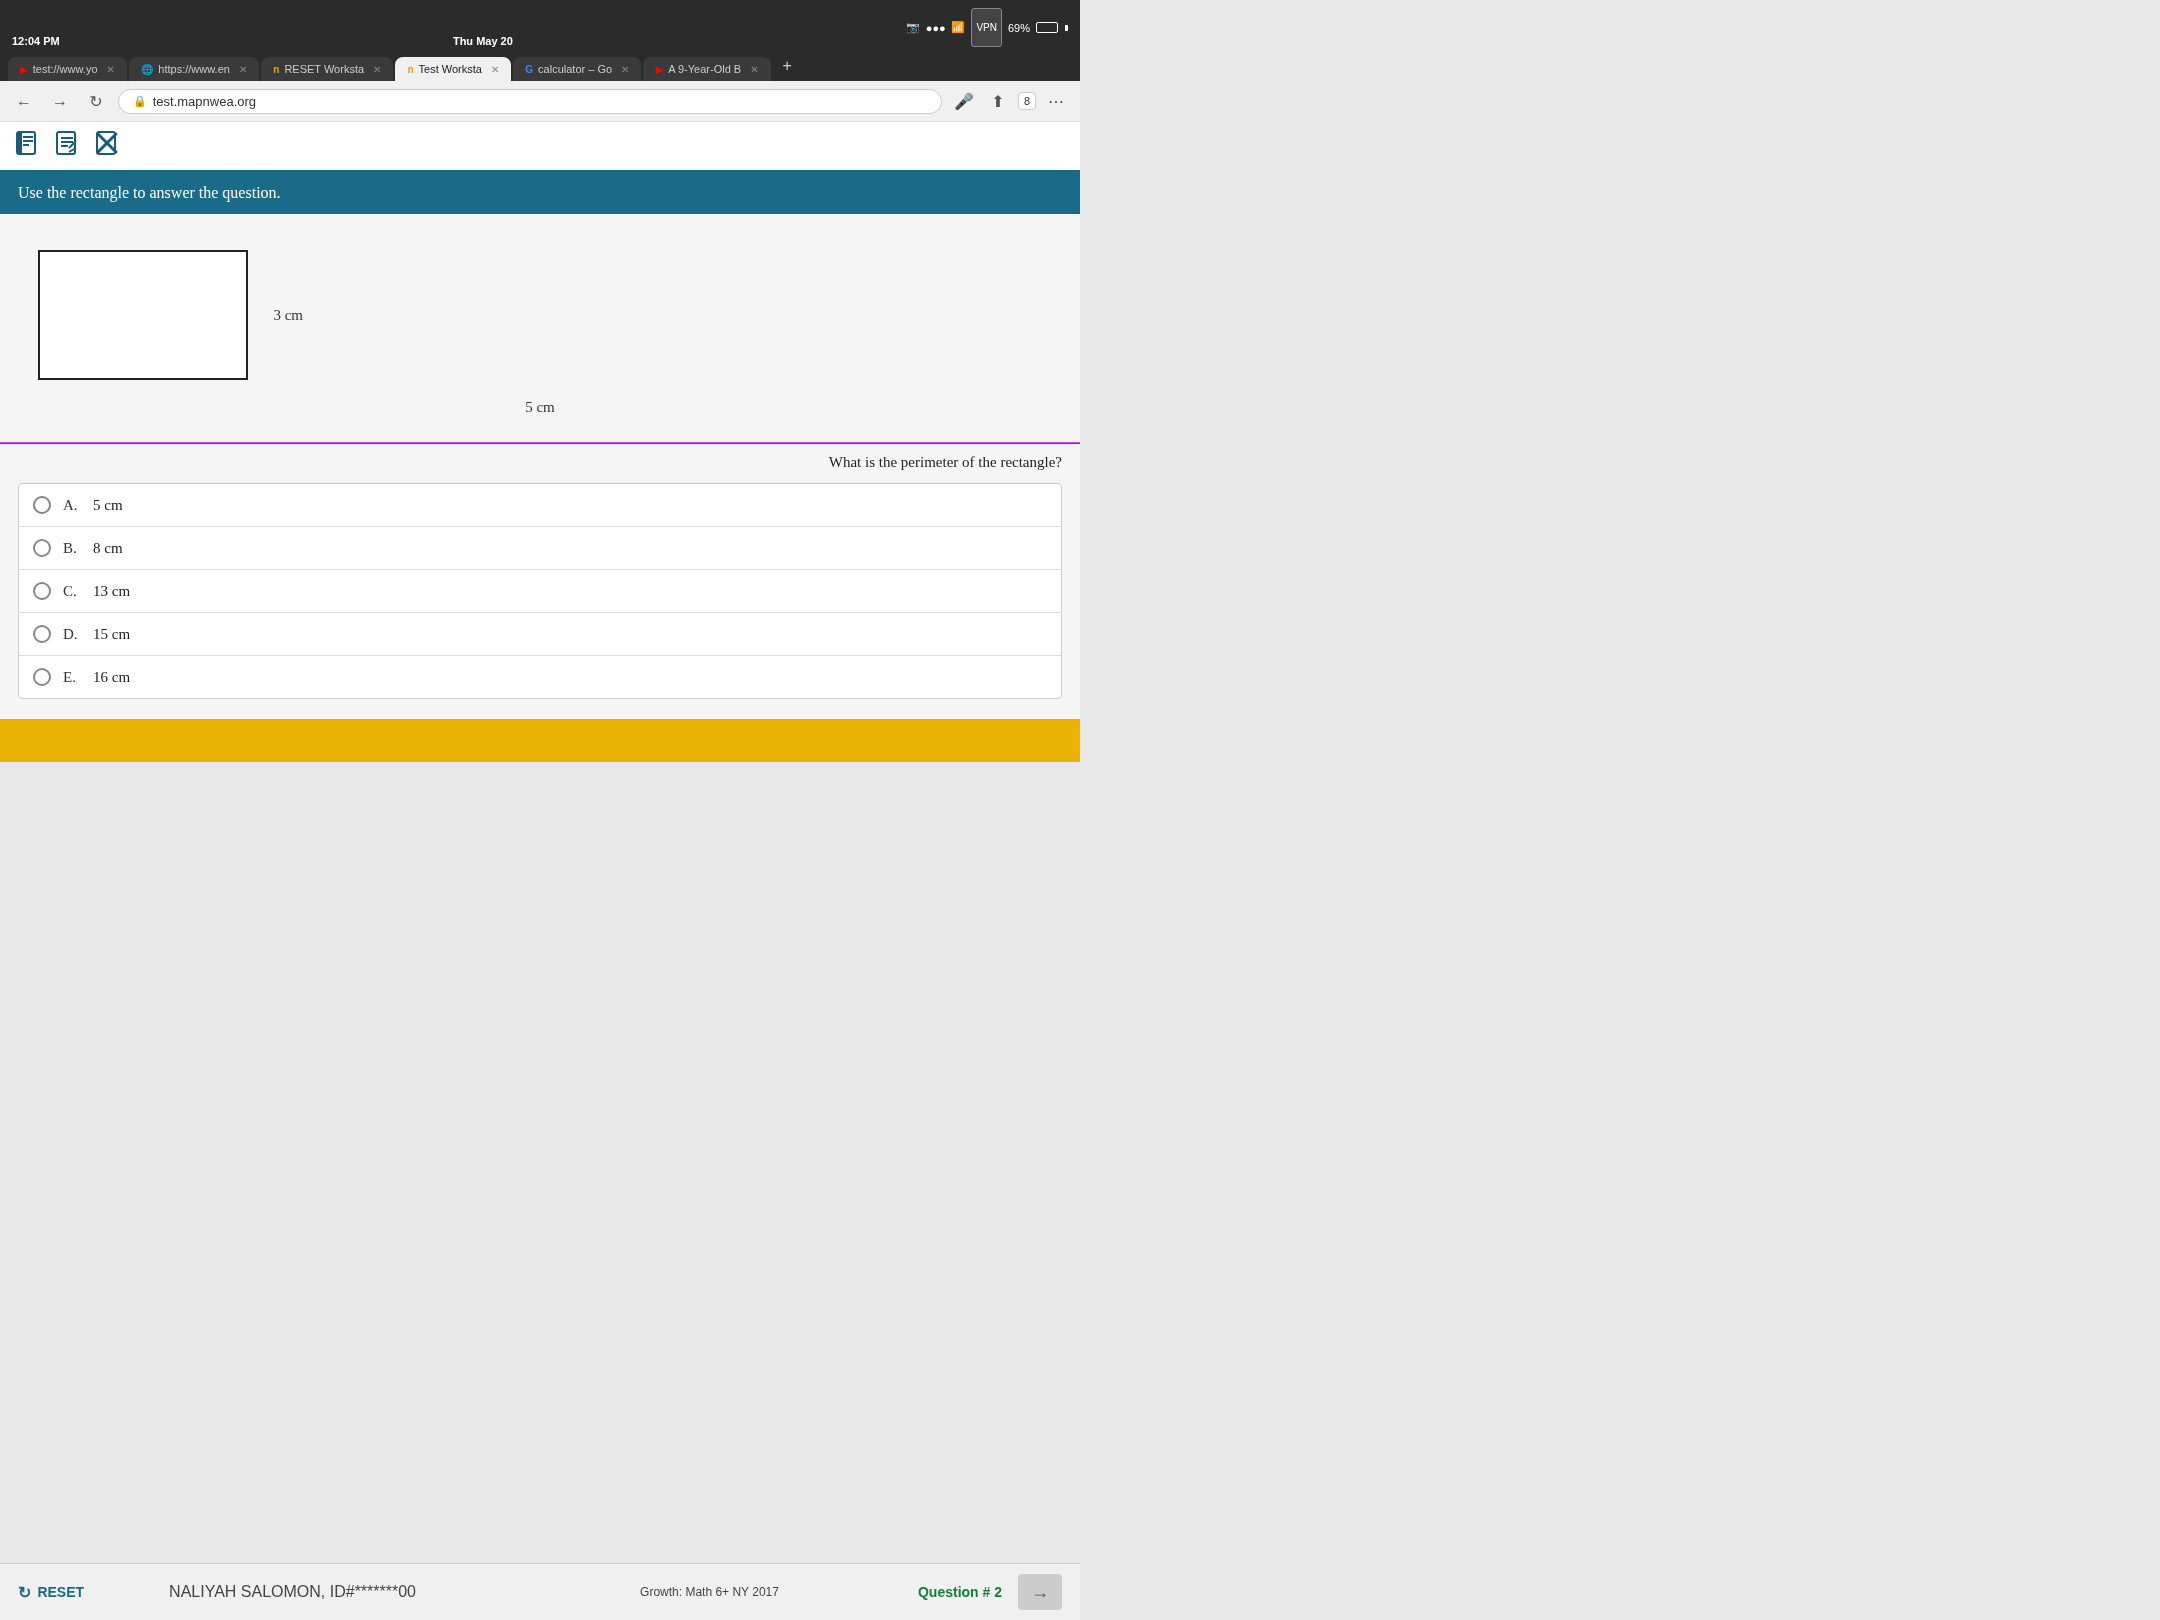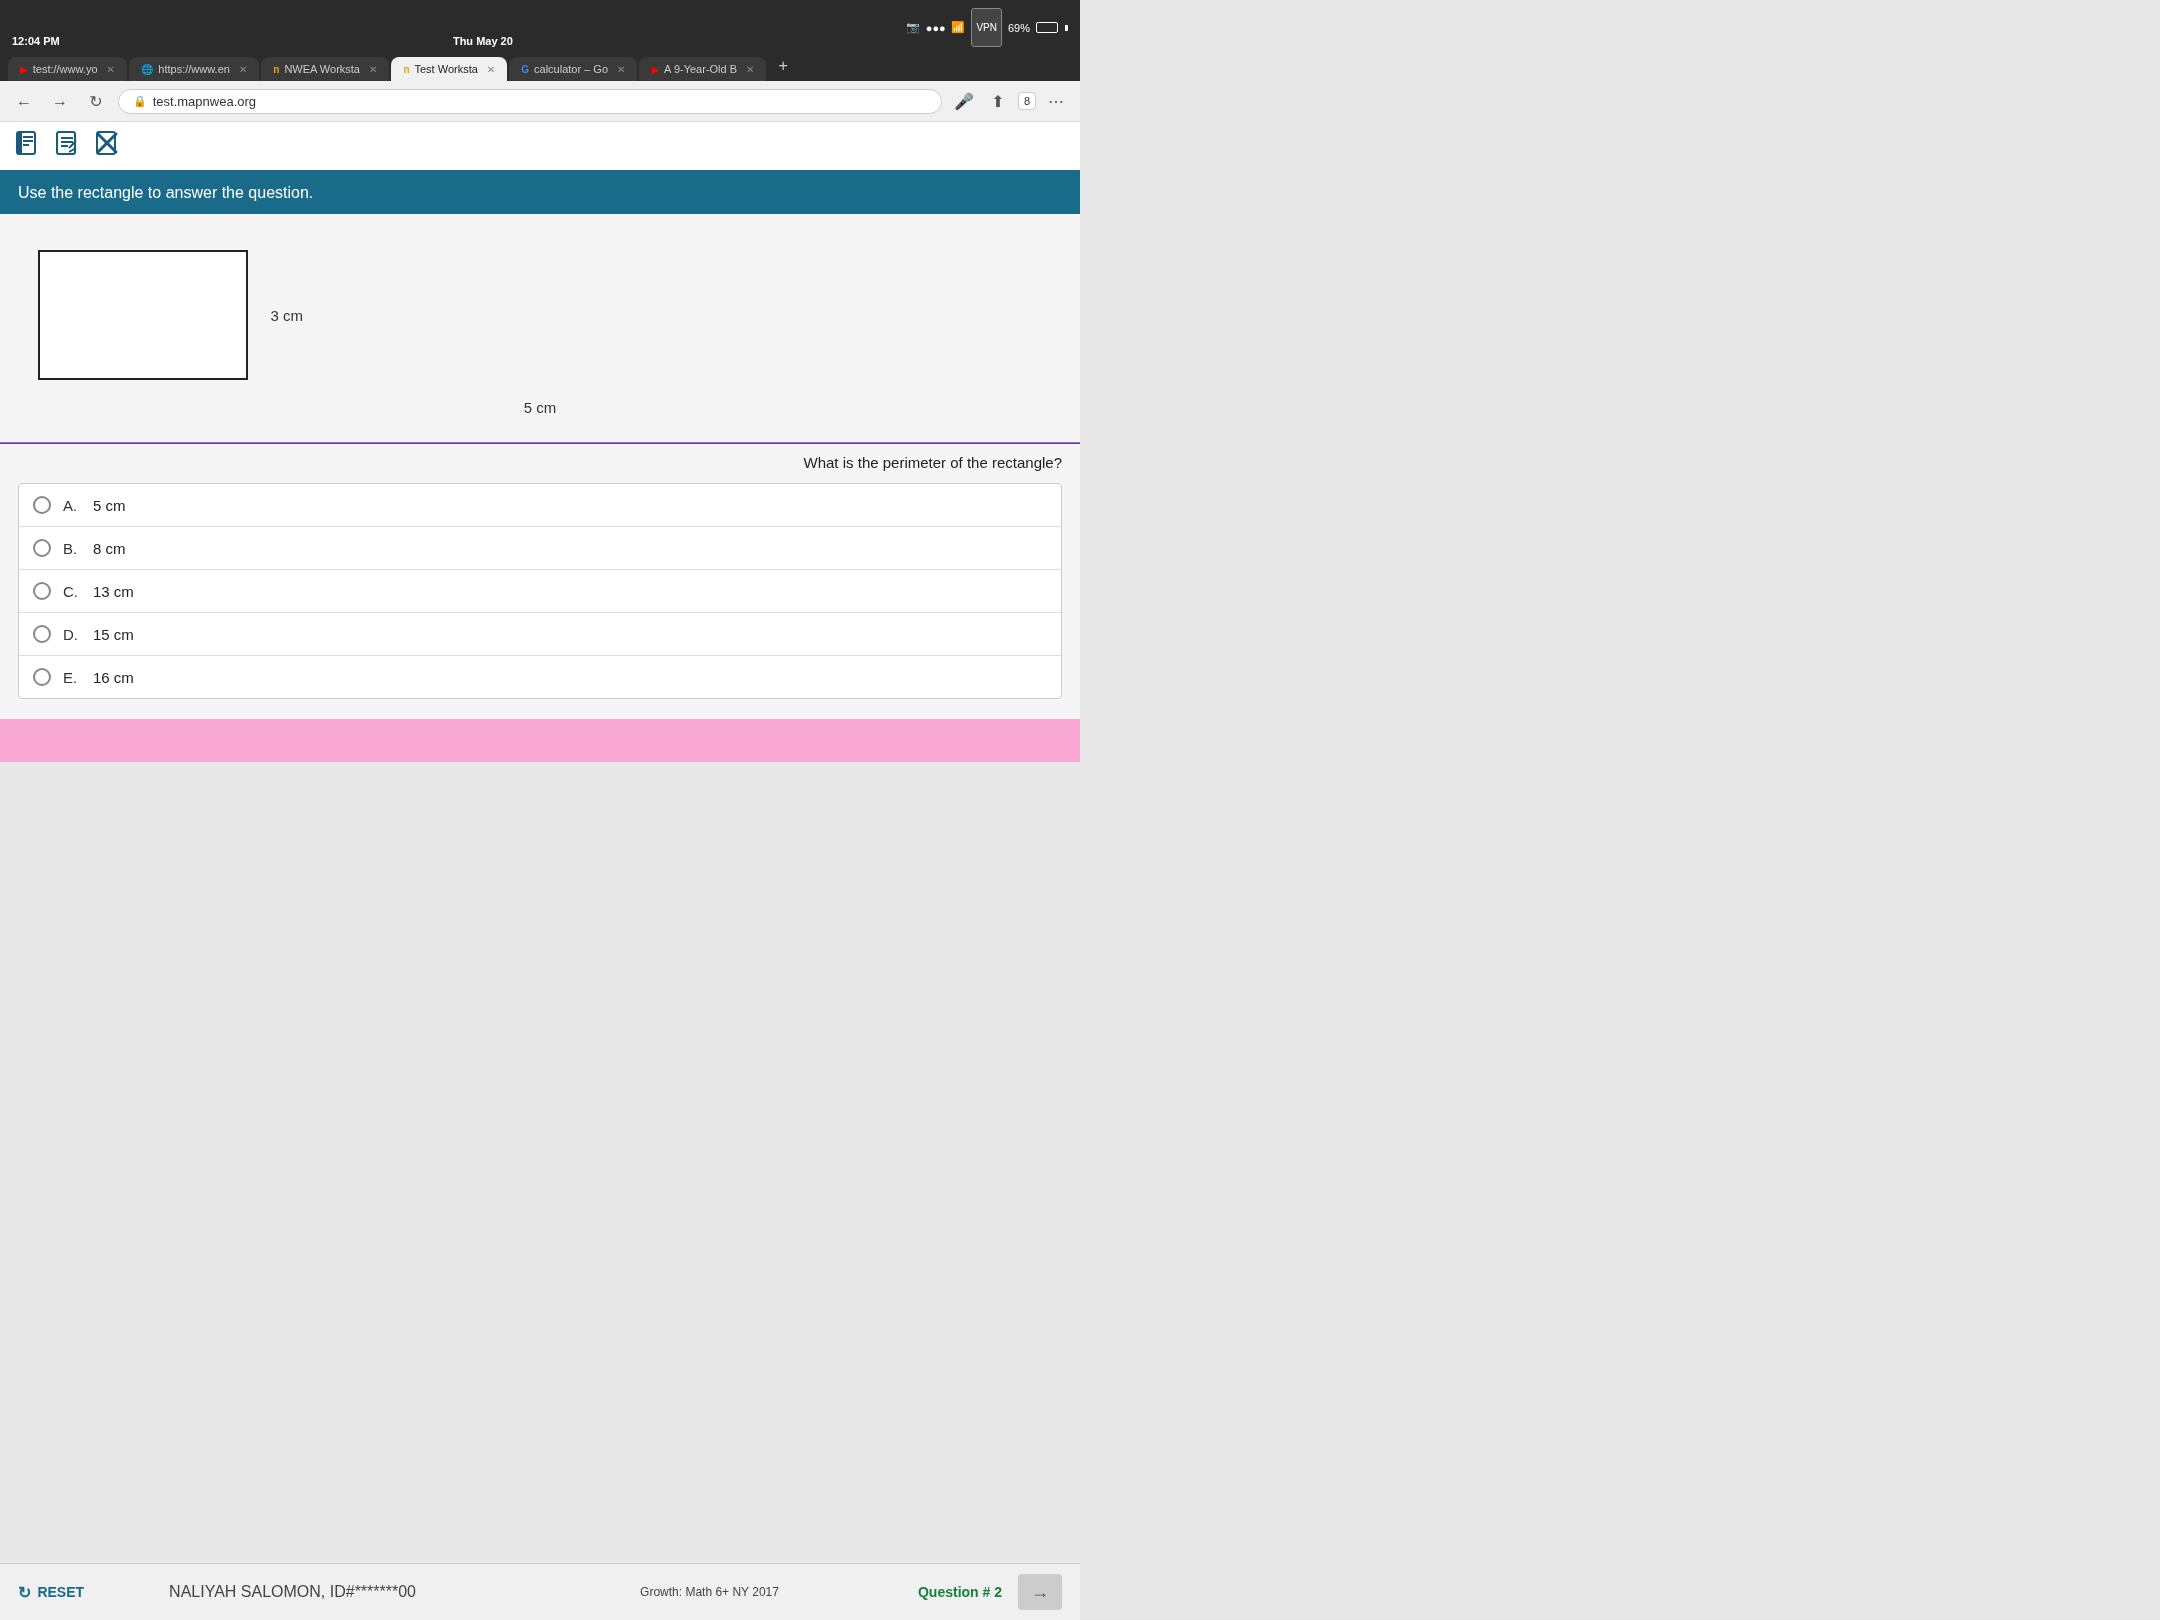--- a/index.html
+++ b/index.html
@@ -123,22 +123,23 @@
       border: 1px solid #ccc;
       border-radius: 4px;
       font-size: 11px;
       padding: 2px 5px;
       cursor: pointer;
       color: #333;
     }
 
     
     .page-content {
-      background: #f9a8d4;
+      background: #eab308;
       min-height: 640px;
+      font-family: Liberation Serif, serif;
     }
 
     
     .toolbar {
       background: white;
       border-bottom: 2px solid #1a6b8a;
       padding: 8px 14px;
       display: flex;
       align-items: center;
       gap: 14px;
@@ -349,21 +350,21 @@
       <span>test://www.yo</span>
       <span class="tab-close">✕</span>
     </div>
     <div class="tab">
       <span style="font-size:10px;">🌐</span>
       <span>https://www.en</span>
       <span class="tab-close">✕</span>
     </div>
     <div class="tab">
       <span class="favicon-nwea">n</span>
-      <span>NWEA Worksta</span>
+      <span>RESET Worksta</span>
       <span class="tab-close">✕</span>
     </div>
     <div class="tab active">
       <span class="favicon-nwea">n</span>
       <span>Test Worksta</span>
       <span class="tab-close">✕</span>
     </div>
     <div class="tab">
       <span class="favicon-g">G</span>
       <span>calculator – Go</span>

